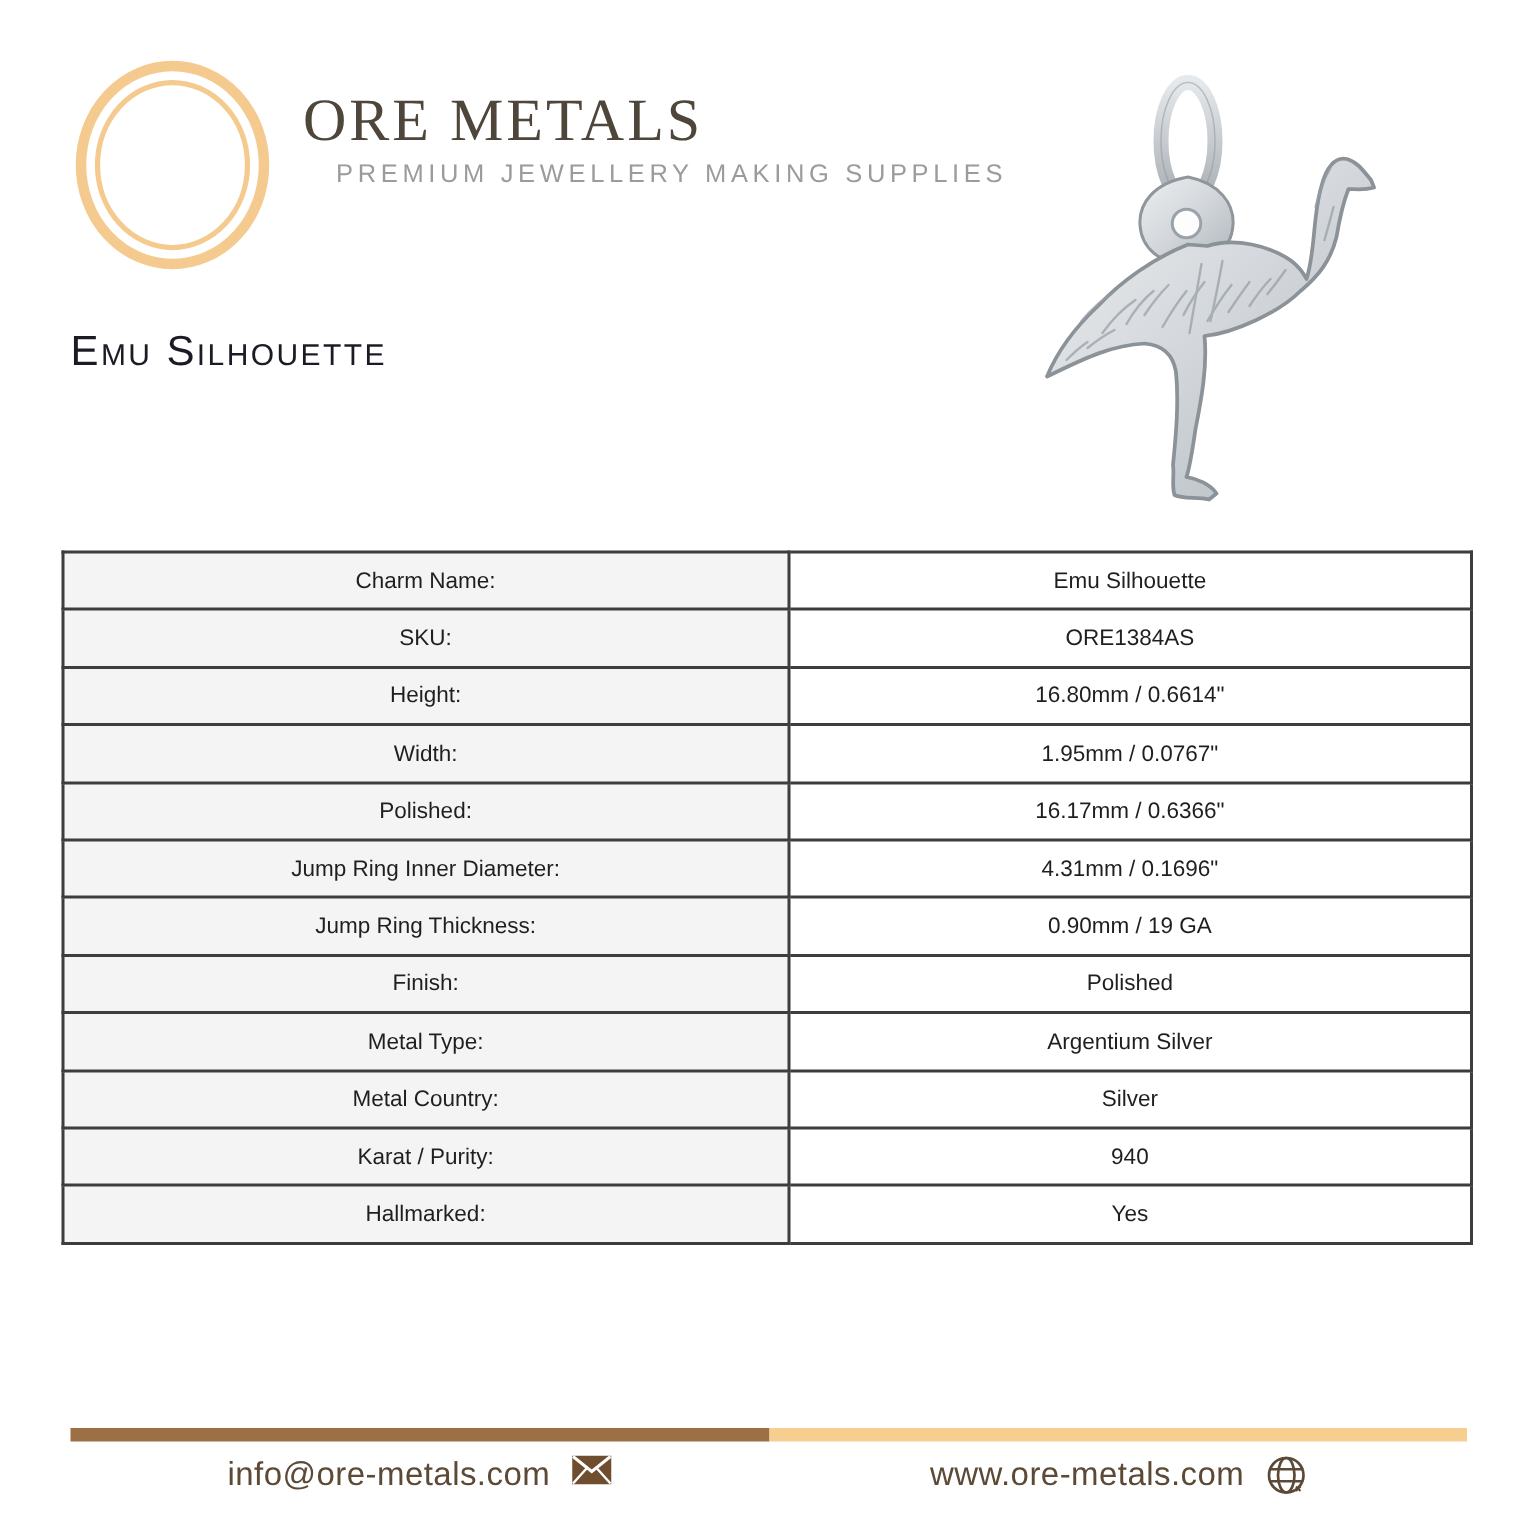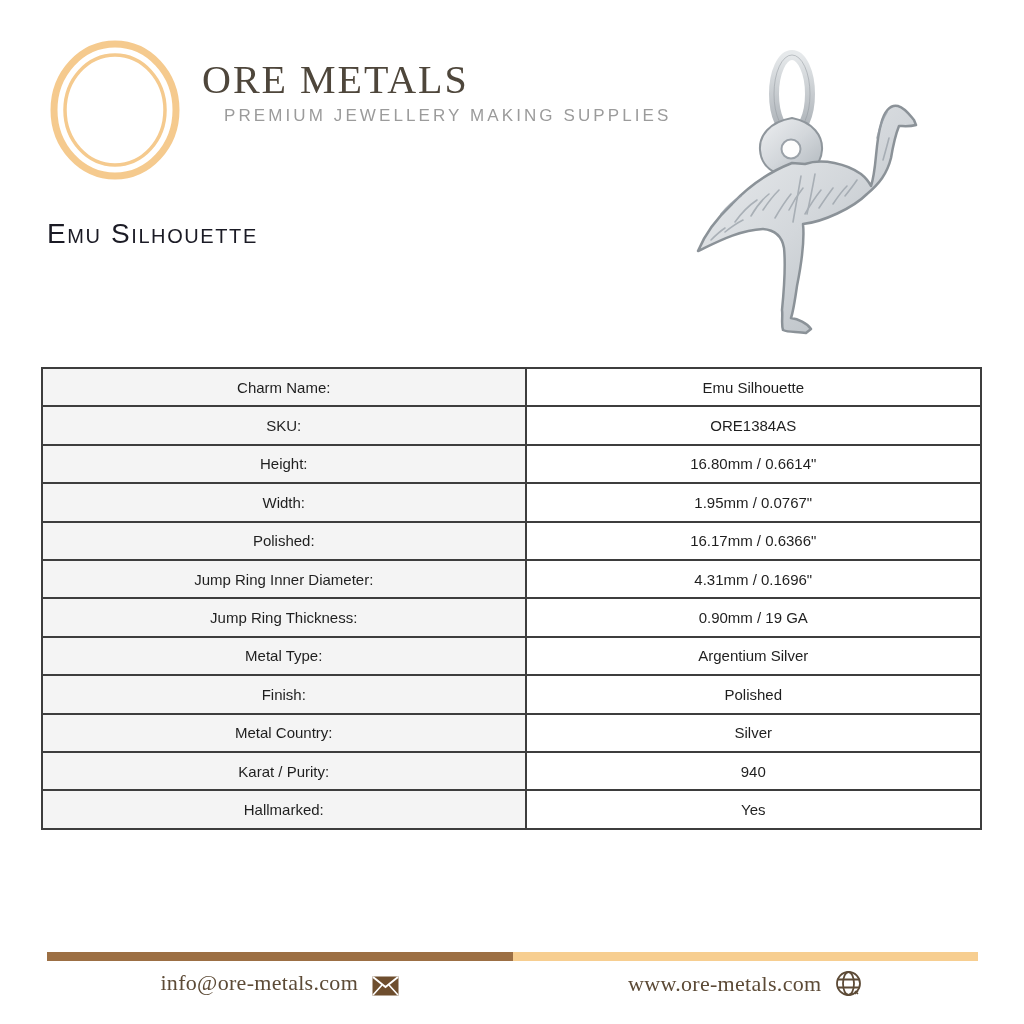--- a/index.html
+++ b/index.html
@@ -53,21 +53,21 @@
   .spec-table td.value-cell{background:#ffffff;}
   
   .footer-bar{position:absolute;left:47px;top:952px;width:931px;height:9px;display:flex;}
   .footer-bar .half{flex:1;height:100%;}
   .bar-left{background:var(--divider-left);}
   .bar-right{background:var(--divider-right);}
   .footer-row{
     position:absolute;left:47px;top:962px;width:931px;height:42px;
     display:flex;align-items:center;
   }
-  .footer-cell{flex:1;display:flex;align-items:flex-end;justify-content:center;gap:14px;font-family:Liberation Serif, serif;}
+  .footer-cell{flex:1;display:flex;align-items:flex-start;justify-content:center;gap:14px;}
   .footer-link{
     font-size:22px;color:var(--footer-text);text-decoration:none;letter-spacing:.3px;
   }
   .footer-icon{display:inline-flex;align-items:center;}
 </style>
 </head>
 <body>
 
 <div class="page">
 
@@ -184,27 +184,27 @@
       <td class="value-cell">4.31mm / 0.1696"</td>
     </tr>
 
     <tr>
       <td class="label-cell">Jump Ring Thickness:</td>
       <td class="value-cell">0.90mm / 19 GA</td>
     </tr>
 
 
     <tr>
+      <td class="label-cell">Finish:</td>
+      <td class="value-cell">Polished</td>
+    </tr>
+
+    <tr>
       <td class="label-cell">Metal Type:</td>
       <td class="value-cell">Argentium Silver</td>
-    </tr>
-
-    <tr>
-      <td class="label-cell">Finish:</td>
-      <td class="value-cell">Polished</td>
     </tr>
 
     <tr>
       <td class="label-cell">Metal Country:</td>
       <td class="value-cell">Silver</td>
     </tr>
 
     <tr>
       <td class="label-cell">Karat / Purity:</td>
       <td class="value-cell">940</td>

